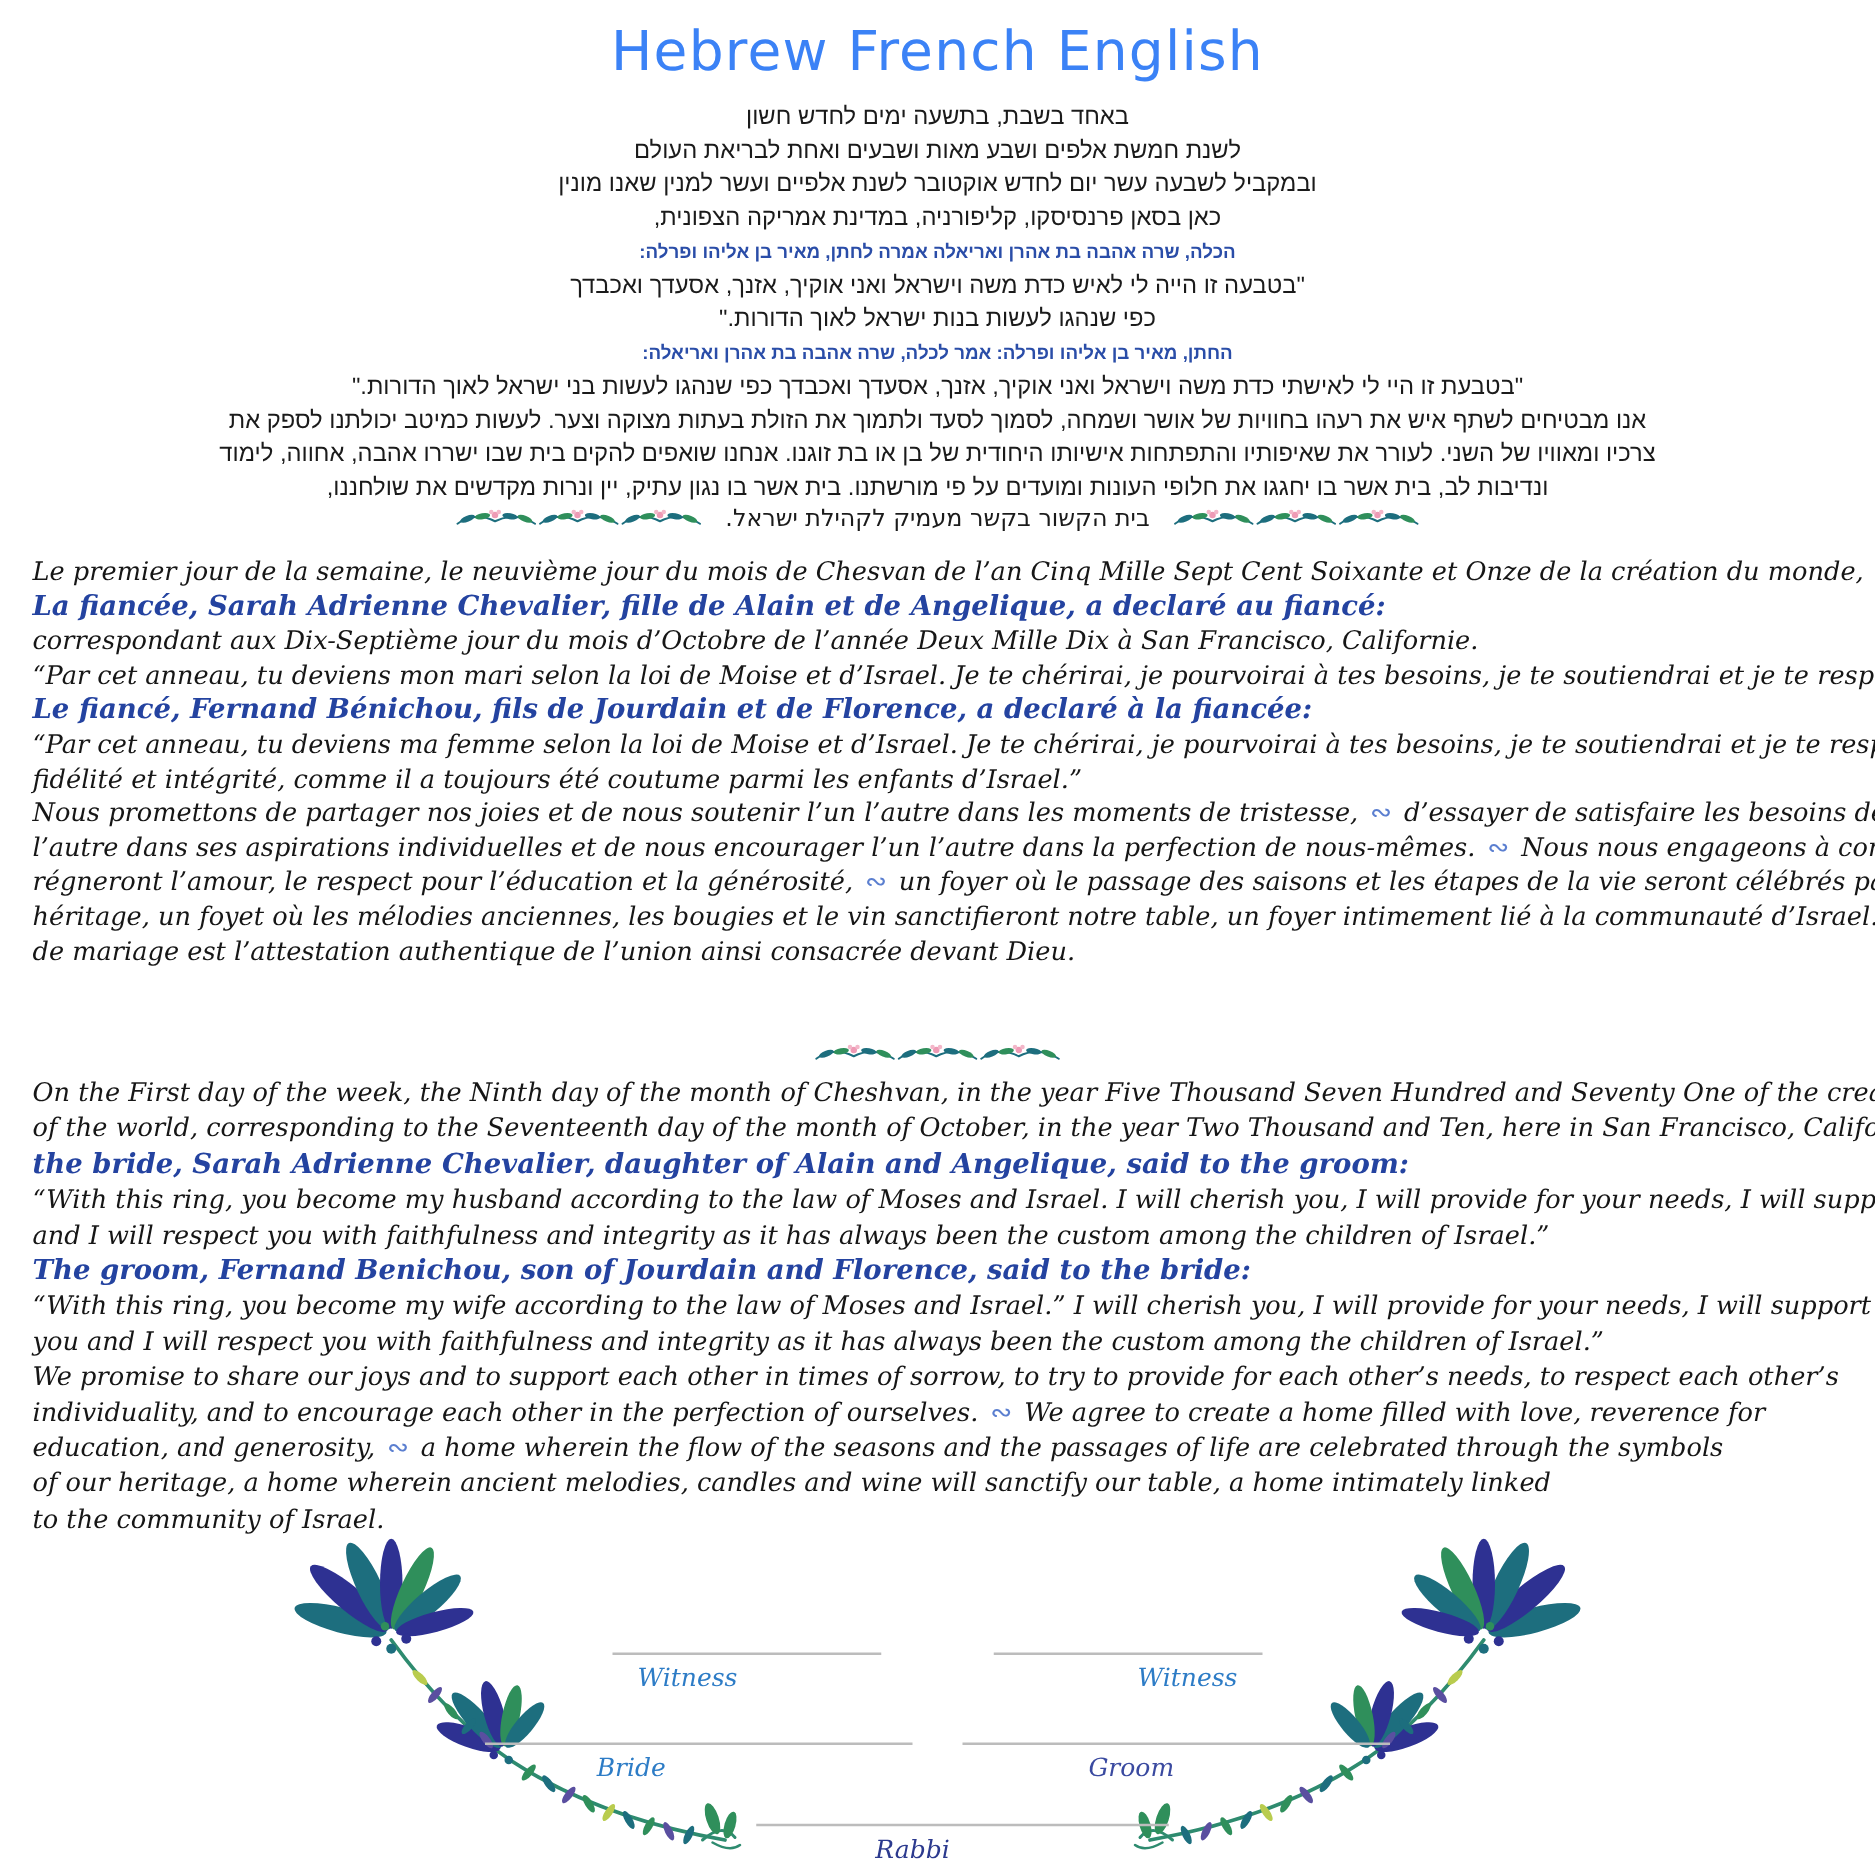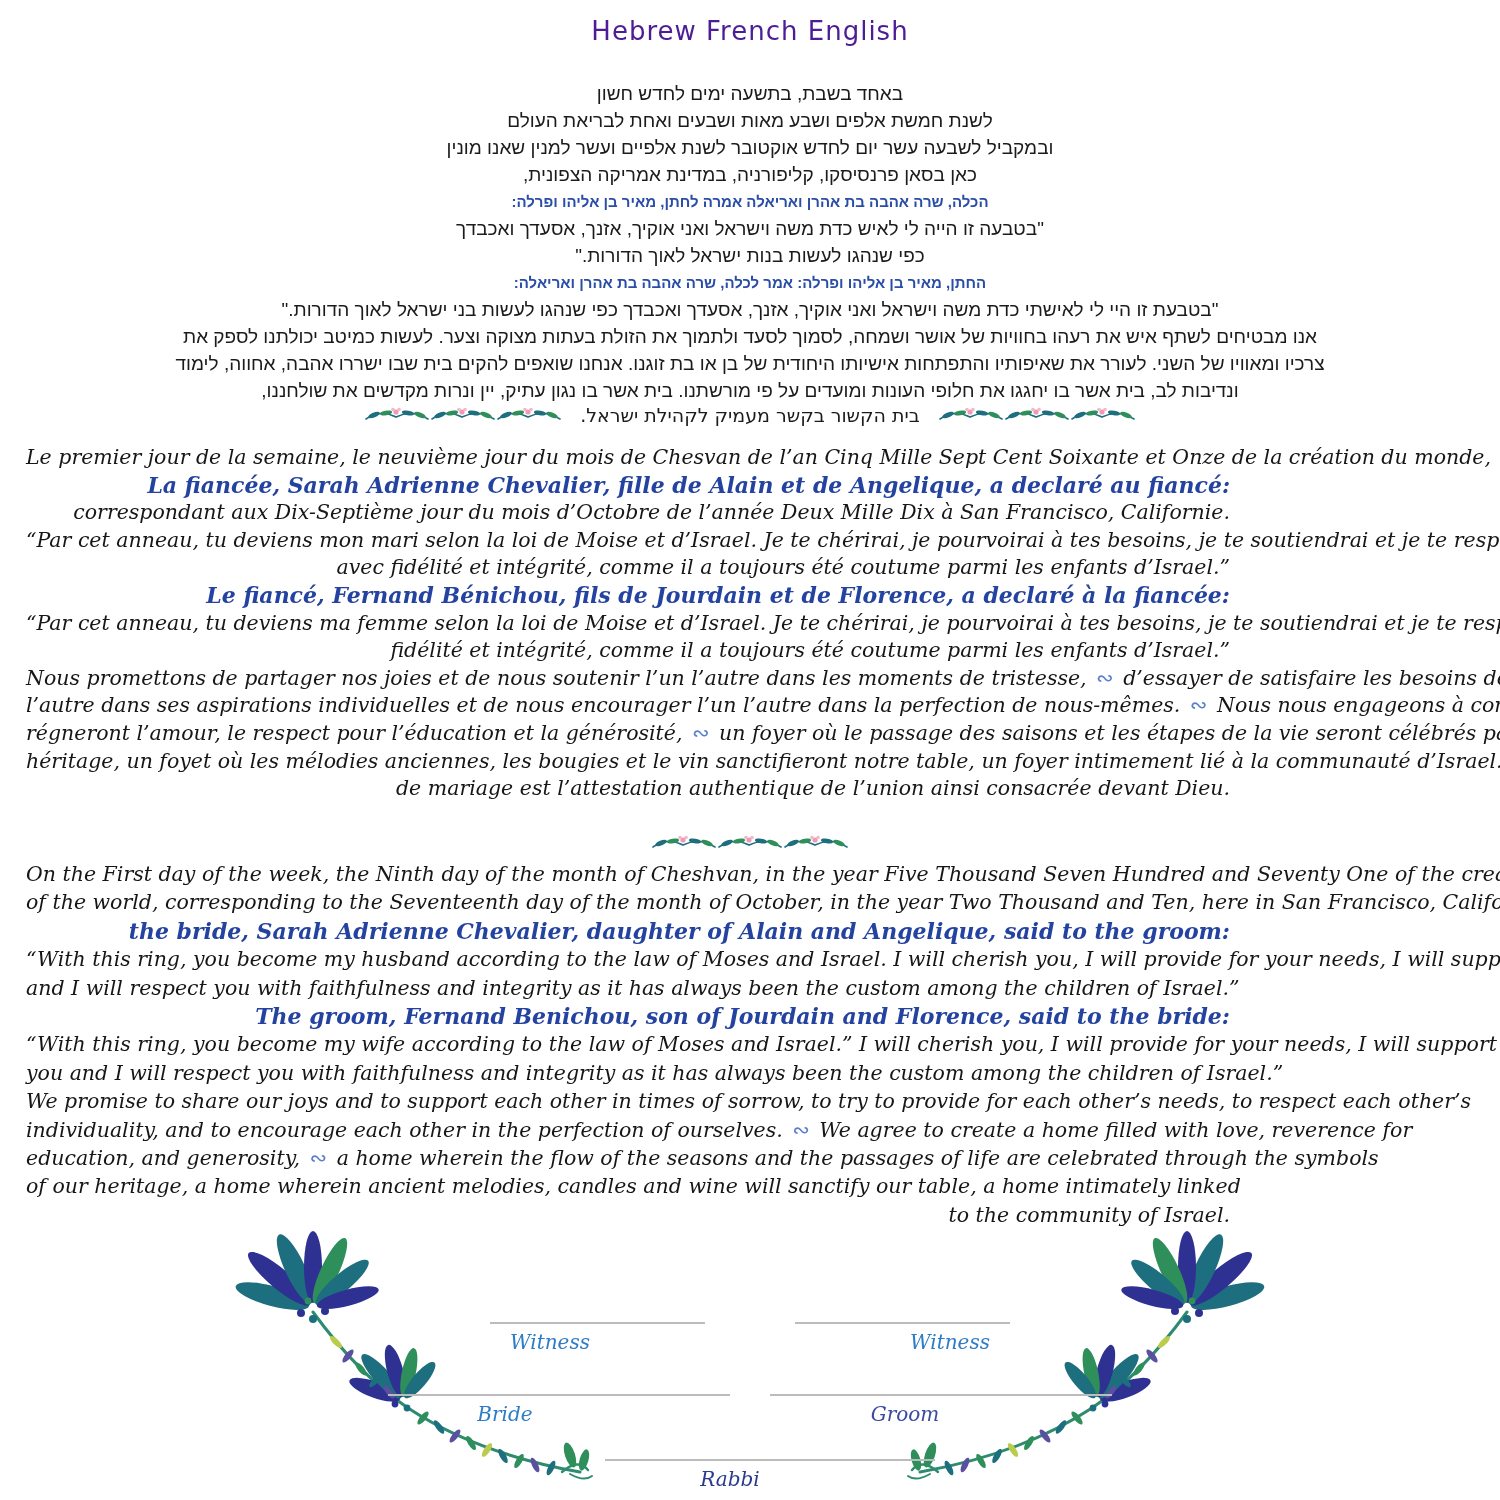--- a/index.html
+++ b/index.html
@@ -5,37 +5,37 @@
   :root{
     --header-blue:#2a4da8; --script-blue:#2443a0; --label-blue:#2d7cc6;
     --groom-blue:#3a4aa0; --navy-blue:#2c3a8e; --ink:#1b1b1b;
     --line-gray:#bcbcbc; --orn-blue:#5b7fd0;
   }
   *{margin:0;padding:0;box-sizing:border-box;}
   html,body{width:1500px;height:1500px;background:#ffffff;overflow:hidden;position:relative;}
   .abs{position:absolute;}
   .page-title{
     top:16px;left:0;width:1500px;text-align:center;
-    font-family:"DejaVu Sans",sans-serif;font-size:26px;font-weight:400;
-    letter-spacing:1px;color:#4c1d95;
+    font-family:"DejaVu Sans",sans-serif;font-size:44px;font-weight:400;
+    letter-spacing:1px;color:#3b82f6;
   }
   
   .hebrew-block{
     top:80px;left:0;width:1500px;padding:0 60px;direction:rtl;text-align:center;
     font-family:Liberation Sans, sans-serif;font-size:19px;line-height:27px;color:var(--ink);
   }
   .hebrew-block .line{white-space:nowrap;}
   .hebrew-block .blue{color:var(--header-blue);font-weight:700;font-size:15px;}
   .garland-row{
     top:404px;left:0;width:1500px;display:flex;justify-content:center;align-items:center;gap:18px;
     direction:rtl;font-family:"DejaVu Sans",sans-serif;font-size:19px;color:var(--ink);
   }
   
   .script-block{
-    left:0;width:1256px;padding:0 26px;text-align:right;
+    left:0;width:1256px;padding:0 26px;text-align:left;
     font-family:"DejaVu Serif",serif;font-style:italic;font-size:20.5px;
     line-height:27.6px;color:#161616;
   }
   .french-block{top:444px;}
   .english-block{top:860px;line-height:28.4px;}
   .script-block .line{white-space:nowrap;}
   .script-block .blue{color:var(--script-blue);font-weight:700;font-size:22px;}
   .orn{color:var(--orn-blue);font-style:normal;font-size:21px;padding:0 3px;}
   
   .mid-divider{top:834px;left:0;width:1500px;display:flex;justify-content:center;}
@@ -179,21 +179,20 @@
       <use href="#gmotif" x="132" width="66" height="18"></use>
   </svg>
 </div>
 
 <section class="abs script-block french-block">
 
 <div class="line">Le premier jour de la semaine, le neuvième jour du mois de Chesvan de l’an Cinq Mille Sept Cent Soixante et Onze de la création du monde,</div>
     <div class="line blue">La fiancée, Sarah Adrienne Chevalier, fille de Alain et de Angelique, a declaré au fiancé:</div>
     <div class="line">correspondant aux Dix-Septième jour du mois d’Octobre de l’année Deux Mille Dix  à San Francisco, Californie.</div>
     <div class="line">“Par cet anneau, tu deviens mon mari selon la loi de Moise et d’Israel. Je te chérirai, je pourvoirai à tes besoins, je te soutiendrai et je te respecterai</div>
-    <div class="line">avec fidélité et intégrité, comme il a toujours été coutume parmi les enfants d’Israel.”</div>
     <div class="line blue">Le fiancé, Fernand Bénichou, fils de Jourdain et de Florence, a declaré à la fiancée:</div>
     <div class="line">“Par cet anneau, tu deviens ma femme selon la loi de Moise et d’Israel. Je te chérirai, je pourvoirai à tes besoins, je te soutiendrai et je te respecterai avec</div>
     <div class="line">fidélité et intégrité, comme il a toujours été coutume parmi les enfants d’Israel.”</div>
     <div class="line">Nous promettons de partager nos joies et de nous soutenir l’un l’autre dans les moments de tristesse, <span class="orn">∾</span> d’essayer de satisfaire les besoins de l’autre, de respecter</div>
     <div class="line">l’autre dans ses aspirations individuelles et de nous encourager l’un l’autre dans la perfection de nous-mêmes. <span class="orn">∾</span> Nous nous engageons à construire un foyer où</div>
     <div class="line">régneront l’amour, le respect pour l’éducation et la générosité, <span class="orn">∾</span> un foyer où le passage des saisons et les étapes de la vie seront célébrés par les symboles de notre</div>
     <div class="line">héritage, un foyet où les mélodies anciennes, les bougies et le vin  sanctifieront notre table, un foyer intimement lié à la communauté d’Israel. Le présent acte</div>
     <div class="line">de mariage est l’attestation authentique de l’union ainsi consacrée devant Dieu.</div>
   </section>
 

